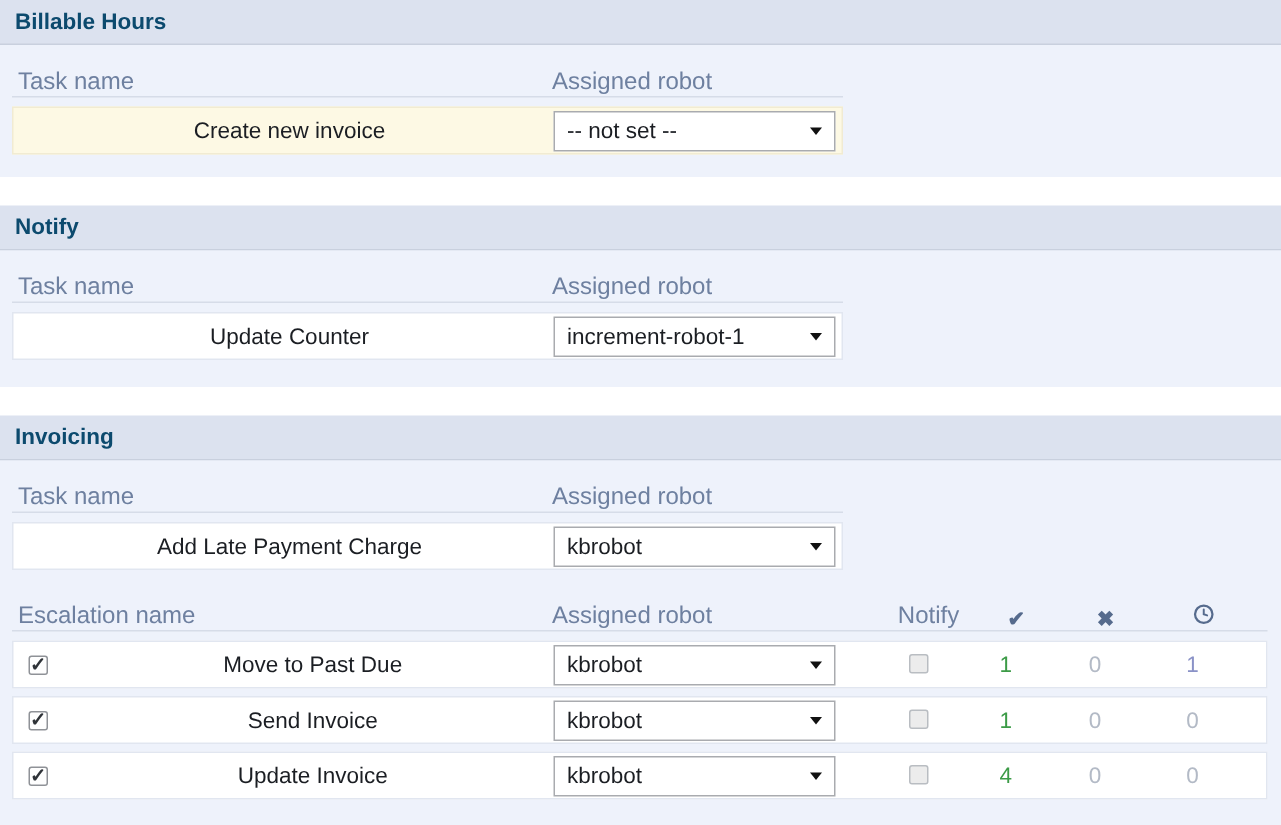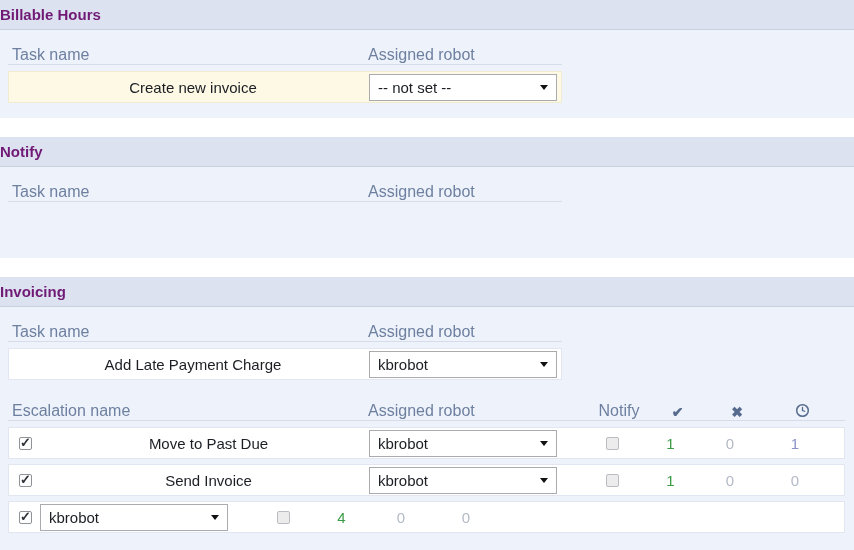--- a/index.html
+++ b/index.html
@@ -1,19 +1,19 @@
 <!DOCTYPE html>
 <html><head>
 <meta charset="utf-8">
 <style>
   html,body{margin:0;padding:0;background:#fff;}
   .page{width:854px;height:550px;overflow:hidden;background:#fff;
         font-family:"Liberation Sans",sans-serif;}
   .sec-title{height:29px;line-height:29px;background:#dce2ef;border-bottom:1px solid #c9d0de;
-             font-size:15px;font-weight:bold;color:#701a75;}
+             padding-left:10px;font-size:15px;font-weight:bold;color:#0c4a6e;}
   .sec-body{background:#eef2fb;padding:8px 0 0 8px;box-sizing:border-box;}
   .body-1{height:88px;}
   .body-2{height:91px;}
   .body-3{height:243px;}
   .gap{height:19px;background:#fff;}
 
   .thead{display:flex;align-items:flex-end;height:27px;border-bottom:1px solid #d6dce8;
          margin-bottom:6px;box-sizing:border-box;}
   .w-task{width:554px;}
   .w-esc{width:837px;}
@@ -79,20 +79,27 @@
 
   <div class="gap"></div>
 
   <section>
     <div class="sec-title">Notify</div>
     <div class="sec-body body-2">
       <div class="thead w-task">
         <span class="th name">Task name</span>
         <span class="th robot">Assigned robot</span>
       </div>
+      <div class="trow w-task">
+        <span class="cell-name">Update Counter</span>
+        <div class="select">
+          <span class="select-val">increment-robot-1</span>
+          <span class="select-arrow"></span>
+        </div>
+      </div>
     </div>
   </section>
 
   <div class="gap"></div>
 
   <section>
     <div class="sec-title">Invoicing</div>
     <div class="sec-body body-3">
       <div class="thead w-task">
         <span class="th name">Task name</span>
@@ -140,20 +147,21 @@
             <span class="select-arrow"></span>
           </div>
           <span class="c col-notify"><span class="cb" data-checked="false"></span></span>
           <span class="c col-done count done nonzero">1</span>
           <span class="c col-failed count">0</span>
           <span class="c col-pending count pending">0</span>
         </div>
 
         <div class="trow w-esc">
           <span class="cb cb-lead" data-checked="true"></span>
+          <span class="cell-name esc-name">Update Invoice</span>
           <div class="select">
             <span class="select-val">kbrobot</span>
             <span class="select-arrow"></span>
           </div>
           <span class="c col-notify"><span class="cb" data-checked="false"></span></span>
           <span class="c col-done count done nonzero">4</span>
           <span class="c col-failed count">0</span>
           <span class="c col-pending count pending">0</span>
         </div>
       </div>

